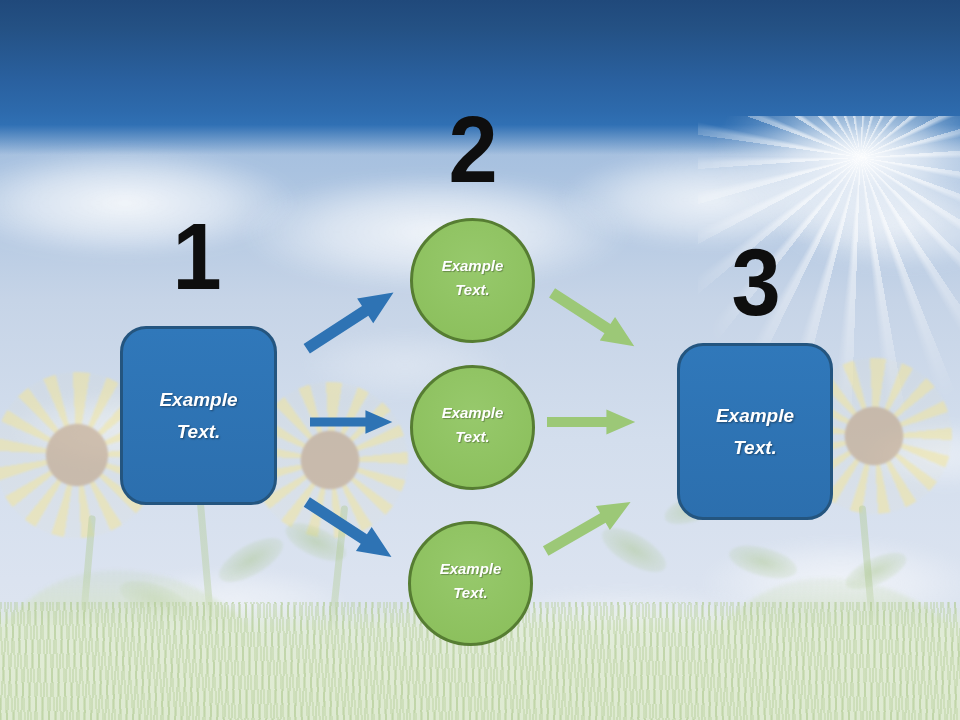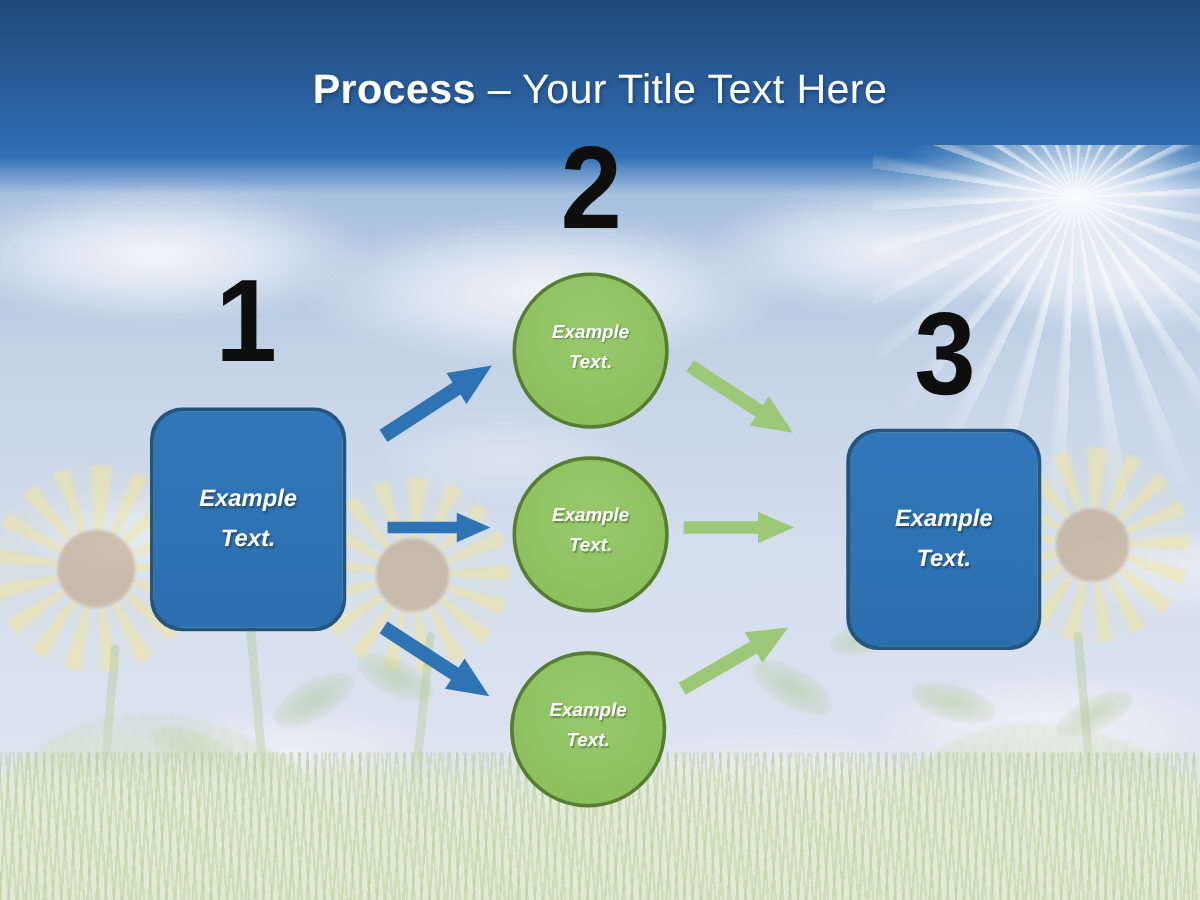--- a/index.html
+++ b/index.html
@@ -91,23 +91,20 @@
   <div class="leaf" style="left:418px;top:560px;width:70px;height:28px;transform:rotate(-25deg);"></div>
   <div class="leaf" style="left:598px;top:535px;width:72px;height:30px;transform:rotate(30deg);"></div>
   <div class="leaf" style="left:663px;top:495px;width:62px;height:26px;transform:rotate(-20deg);"></div>
   <div class="leaf" style="left:728px;top:548px;width:70px;height:28px;transform:rotate(15deg);"></div>
   <div class="leaf" style="left:843px;top:558px;width:66px;height:26px;transform:rotate(-25deg);"></div>
 
   <div class="tuft" style="left:-25px;width:310px;height:150px;opacity:.85"></div>
   <div class="tuft" style="left:690px;width:300px;height:142px;opacity:.85"></div>
   <div class="grass"></div>
 
-  <div class="title">
-    <span class="bold">Process</span><span class="rest"> – Your Title Text Here</span>
-  </div>
 
   <svg class="arrow" viewBox="0 0 100 36" style="left:351px;top:320px;width:106px;height:38px;transform:translate(-50%,-50%) rotate(-33deg);">
     <polygon points="0,12.5 66,12.5 66,4 98,18 66,32 66,23.5 0,23.5" fill="#2e73b4"></polygon>
     </svg>
   <svg class="arrow" viewBox="0 0 100 36" style="left:352px;top:422px;width:84px;height:38px;transform:translate(-50%,-50%);">
     <polygon points="0,12.5 66,12.5 66,4 98,18 66,32 66,23.5 0,23.5" fill="#2e73b4"></polygon>
     </svg>
   <svg class="arrow" viewBox="0 0 100 36" style="left:350px;top:530px;width:103px;height:38px;transform:translate(-50%,-50%) rotate(33deg);">
     <polygon points="0,12.5 66,12.5 66,4 98,18 66,32 66,23.5 0,23.5" fill="#2e73b4"></polygon>
     </svg>

